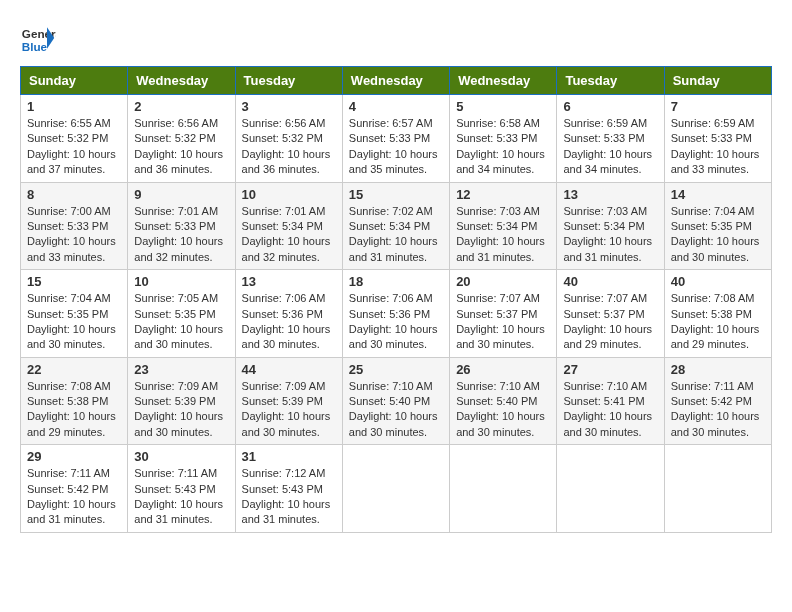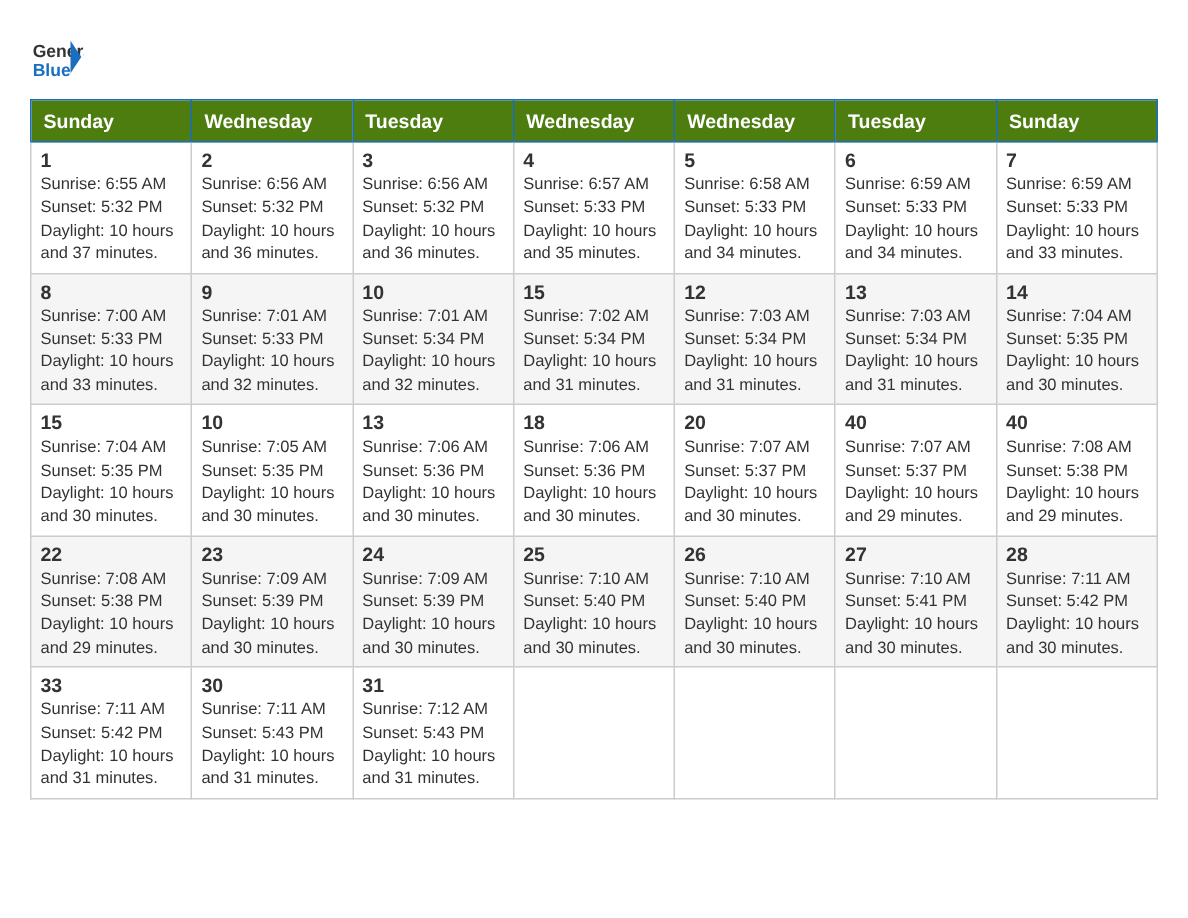--- a/index.html
+++ b/index.html
@@ -289,21 +289,21 @@
       </td>
         <td>
         <span class="day-num">23</span>
         <div class="day-info">
           Sunrise: 7:09 AM<br>
           Sunset: 5:39 PM<br>
           Daylight: 10 hours and 30 minutes.
         </div>
       </td>
         <td>
-        <span class="day-num">24</span>
+        <span class="day-num">44</span>
         <div class="day-info">
           Sunrise: 7:09 AM<br>
           Sunset: 5:39 PM<br>
           Daylight: 10 hours and 30 minutes.
         </div>
       </td>
         <td>
         <span class="day-num">25</span>
         <div class="day-info">
           Sunrise: 7:10 AM<br>
@@ -331,21 +331,21 @@
         <span class="day-num">28</span>
         <div class="day-info">
           Sunrise: 7:11 AM<br>
           Sunset: 5:42 PM<br>
           Daylight: 10 hours and 30 minutes.
         </div>
       </td>
       </tr>
       <tr>
         <td>
-        <span class="day-num">33</span>
+        <span class="day-num">29</span>
         <div class="day-info">
           Sunrise: 7:11 AM<br>
           Sunset: 5:42 PM<br>
           Daylight: 10 hours and 31 minutes.
         </div>
       </td>
         <td>
         <span class="day-num">30</span>
         <div class="day-info">
           Sunrise: 7:11 AM<br>

